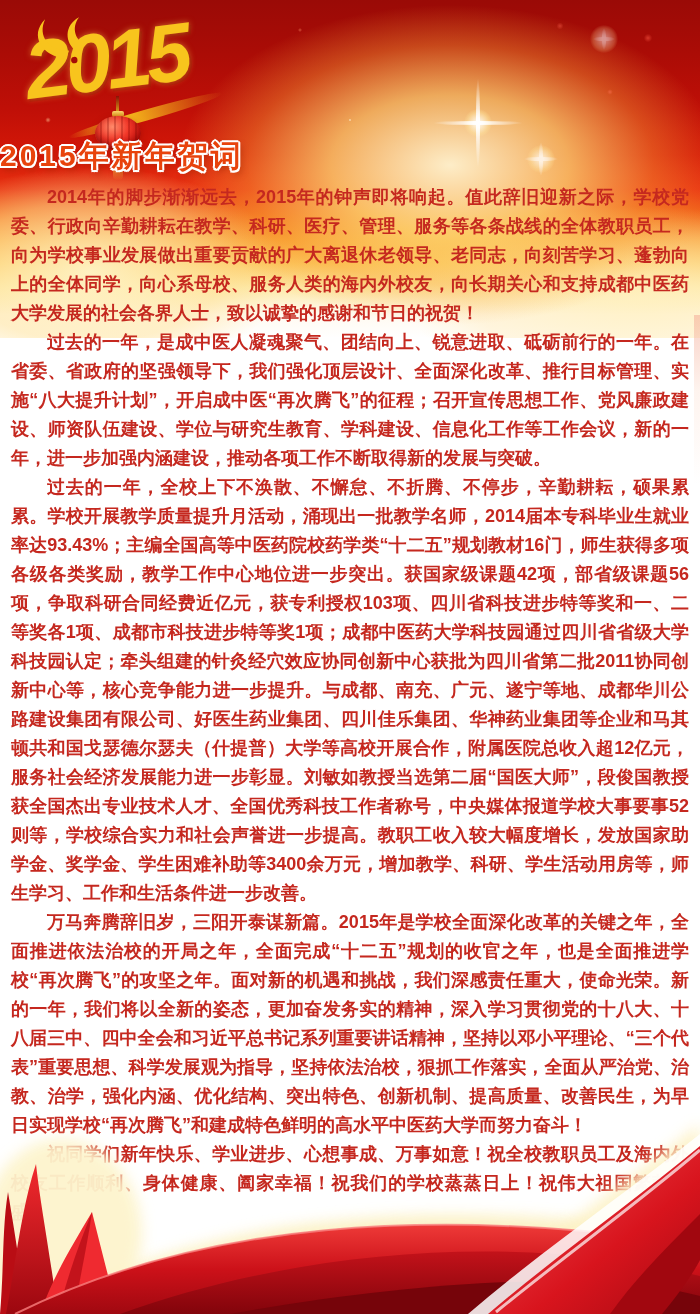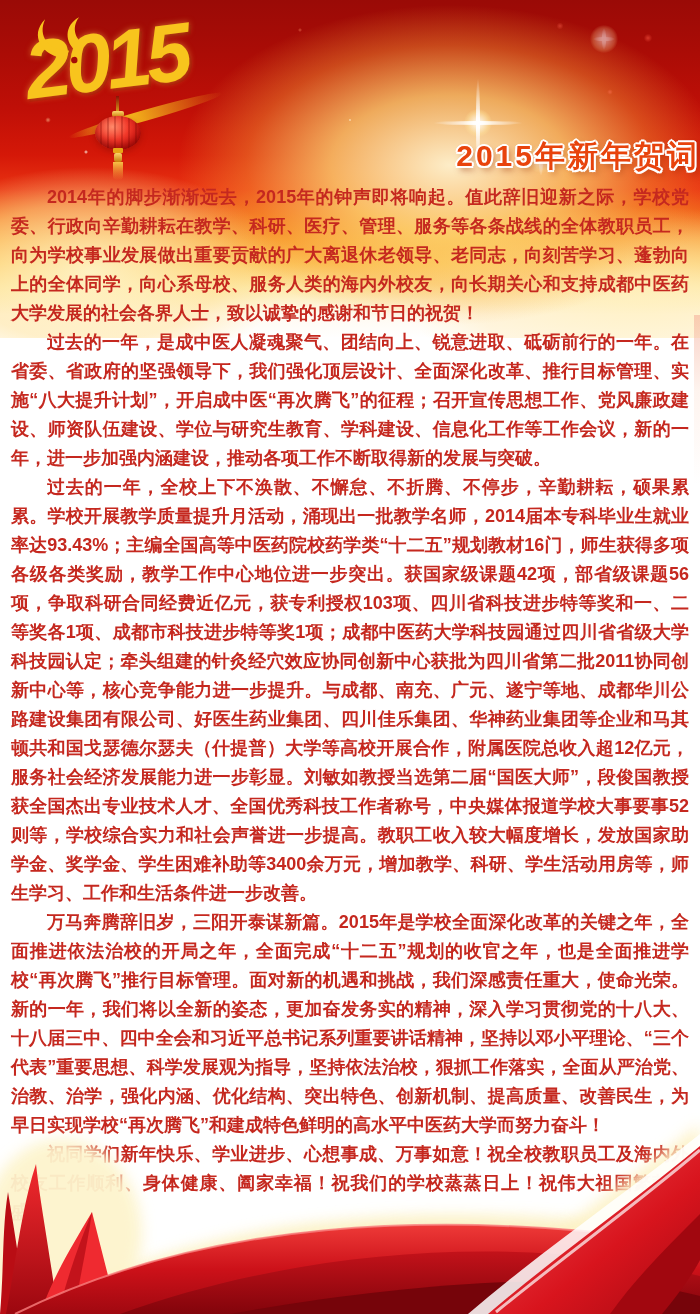--- a/index.html
+++ b/index.html
@@ -65,21 +65,21 @@
     position:absolute; left:50%; top:50%; width:28px; height:28px; border-radius:50%;
     transform:translate(-50%,-50%);
     background:radial-gradient(circle, rgba(255,255,255,.95), rgba(255,230,160,.4) 55%, rgba(255,230,160,0) 72%);
   }
   .sp-big{ left:448px; top:78px; width:60px; height:90px; }
   .sp-small{ left:528px; top:142px; width:26px; height:34px; opacity:.8; }
   .sp-tiny{ left:596px; top:28px; width:16px; height:22px; opacity:.55; }
   
   .banner-title{
     position:absolute; left:0; top:136px; width:100%; margin:0;
-    text-align:right; font-size:30px; font-weight:bold; letter-spacing:3px;
+    text-align:left; font-size:30px; font-weight:bold; letter-spacing:3px;
     color:#e8430c;
     text-shadow:
       -2px 0 0 #fff, 2px 0 0 #fff, 0 -2px 0 #fff, 0 2px 0 #fff,
       -1.5px -1.5px 0 #fff, 1.5px -1.5px 0 #fff, -1.5px 1.5px 0 #fff, 1.5px 1.5px 0 #fff,
       3px 4px 6px rgba(150,40,0,.55);
   }
   
   .edge-tint{
     position:absolute; right:0; top:315px; width:6px; height:170px;
     background:linear-gradient(180deg, rgba(244,170,150,.55), rgba(250,210,190,.25) 45%, rgba(255,230,215,0));
@@ -140,21 +140,21 @@
 
     <h1 class="banner-title">2015年新年贺词</h1>
   </div>
 
   <div class="edge-tint"></div>
 
   <div class="body-text">
     <p>2014年的脚步渐渐远去，2015年的钟声即将响起。值此辞旧迎新之际，学校党委、行政向辛勤耕耘在教学、科研、医疗、管理、服务等各条战线的全体教职员工，向为学校事业发展做出重要贡献的广大离退休老领导、老同志，向刻苦学习、蓬勃向上的全体同学，向心系母校、服务人类的海内外校友，向长期关心和支持成都中医药大学发展的社会各界人士，致以诚挚的感谢和节日的祝贺！</p>
     <p>过去的一年，是成中医人凝魂聚气、团结向上、锐意进取、砥砺前行的一年。在省委、省政府的坚强领导下，我们强化顶层设计、全面深化改革、推行目标管理、实施“八大提升计划”，开启成中医“再次腾飞”的征程；召开宣传思想工作、党风廉政建设、师资队伍建设、学位与研究生教育、学科建设、信息化工作等工作会议，新的一年，进一步加强内涵建设，推动各项工作不断取得新的发展与突破。</p>
     <p>过去的一年，全校上下不涣散、不懈怠、不折腾、不停步，辛勤耕耘，硕果累累。学校开展教学质量提升月活动，涌现出一批教学名师，2014届本专科毕业生就业率达93.43%；主编全国高等中医药院校药学类“十二五”规划教材16门，师生获得多项各级各类奖励，教学工作中心地位进一步突出。获国家级课题42项，部省级课题56项，争取科研合同经费近亿元，获专利授权103项、四川省科技进步特等奖和一、二等奖各1项、成都市科技进步特等奖1项；成都中医药大学科技园通过四川省省级大学科技园认定；牵头组建的针灸经穴效应协同创新中心获批为四川省第二批2011协同创新中心等，核心竞争能力进一步提升。与成都、南充、广元、遂宁等地、成都华川公路建设集团有限公司、好医生药业集团、四川佳乐集团、华神药业集团等企业和马其顿共和国戈瑟德尔瑟夫（什提普）大学等高校开展合作，附属医院总收入超12亿元，服务社会经济发展能力进一步彰显。刘敏如教授当选第二届“国医大师”，段俊国教授获全国杰出专业技术人才、全国优秀科技工作者称号，中央媒体报道学校大事要事52则等，学校综合实力和社会声誉进一步提高。教职工收入较大幅度增长，发放国家助学金、奖学金、学生困难补助等3400余万元，增加教学、科研、学生活动用房等，师生学习、工作和生活条件进一步改善。</p>
-    <p>万马奔腾辞旧岁，三阳开泰谋新篇。2015年是学校全面深化改革的关键之年，全面推进依法治校的开局之年，全面完成“十二五”规划的收官之年，也是全面推进学校“再次腾飞”推行目标管理。面对新的机遇和挑战，我们深感责任重大，使命光荣。新的一年，我们将以全新的姿态，更加奋发务实的精神，深入学习贯彻党的十八大、十八届三中、四中全会和习近平总书记系列重要讲话精神，坚持以邓小平理论、“三个代表”重要思想、科学发展观为指导，坚持依法治校，狠抓工作落实，全面从严治党、治教、治学，强化内涵、优化结构、突出特色、创新机制、提高质量、改善民生，为早日实现学校“再次腾飞”和建成特色鲜明的高水平中医药大学而努力奋斗！</p>
+    <p>万马奔腾辞旧岁，三阳开泰谋新篇。2015年是学校全面深化改革的关键之年，全面推进依法治校的开局之年，全面完成“十二五”规划的收官之年，也是全面推进学校“再次腾飞”的攻坚之年。面对新的机遇和挑战，我们深感责任重大，使命光荣。新的一年，我们将以全新的姿态，更加奋发务实的精神，深入学习贯彻党的十八大、十八届三中、四中全会和习近平总书记系列重要讲话精神，坚持以邓小平理论、“三个代表”重要思想、科学发展观为指导，坚持依法治校，狠抓工作落实，全面从严治党、治教、治学，强化内涵、优化结构、突出特色、创新机制、提高质量、改善民生，为早日实现学校“再次腾飞”和建成特色鲜明的高水平中医药大学而努力奋斗！</p>
     <p>祝同学们新年快乐、学业进步、心想事成、万事如意！祝全校教职员工及海内外校友工作顺利、身体健康、阖家幸福！祝我们的学校蒸蒸日上！祝伟大祖国繁荣昌盛！</p>
     <div class="signature">
       <div class="sig-line">中共成都中医药大学委员会　　成都中医药大学</div>
       <div class="sig-date">2014年12月31日</div>
     </div>
   </div>
 
   <svg class="ribbons" viewBox="0 0 700 250">
     <defs>
       <filter id="soften" x="-40%" y="-40%" width="180%" height="180%">

